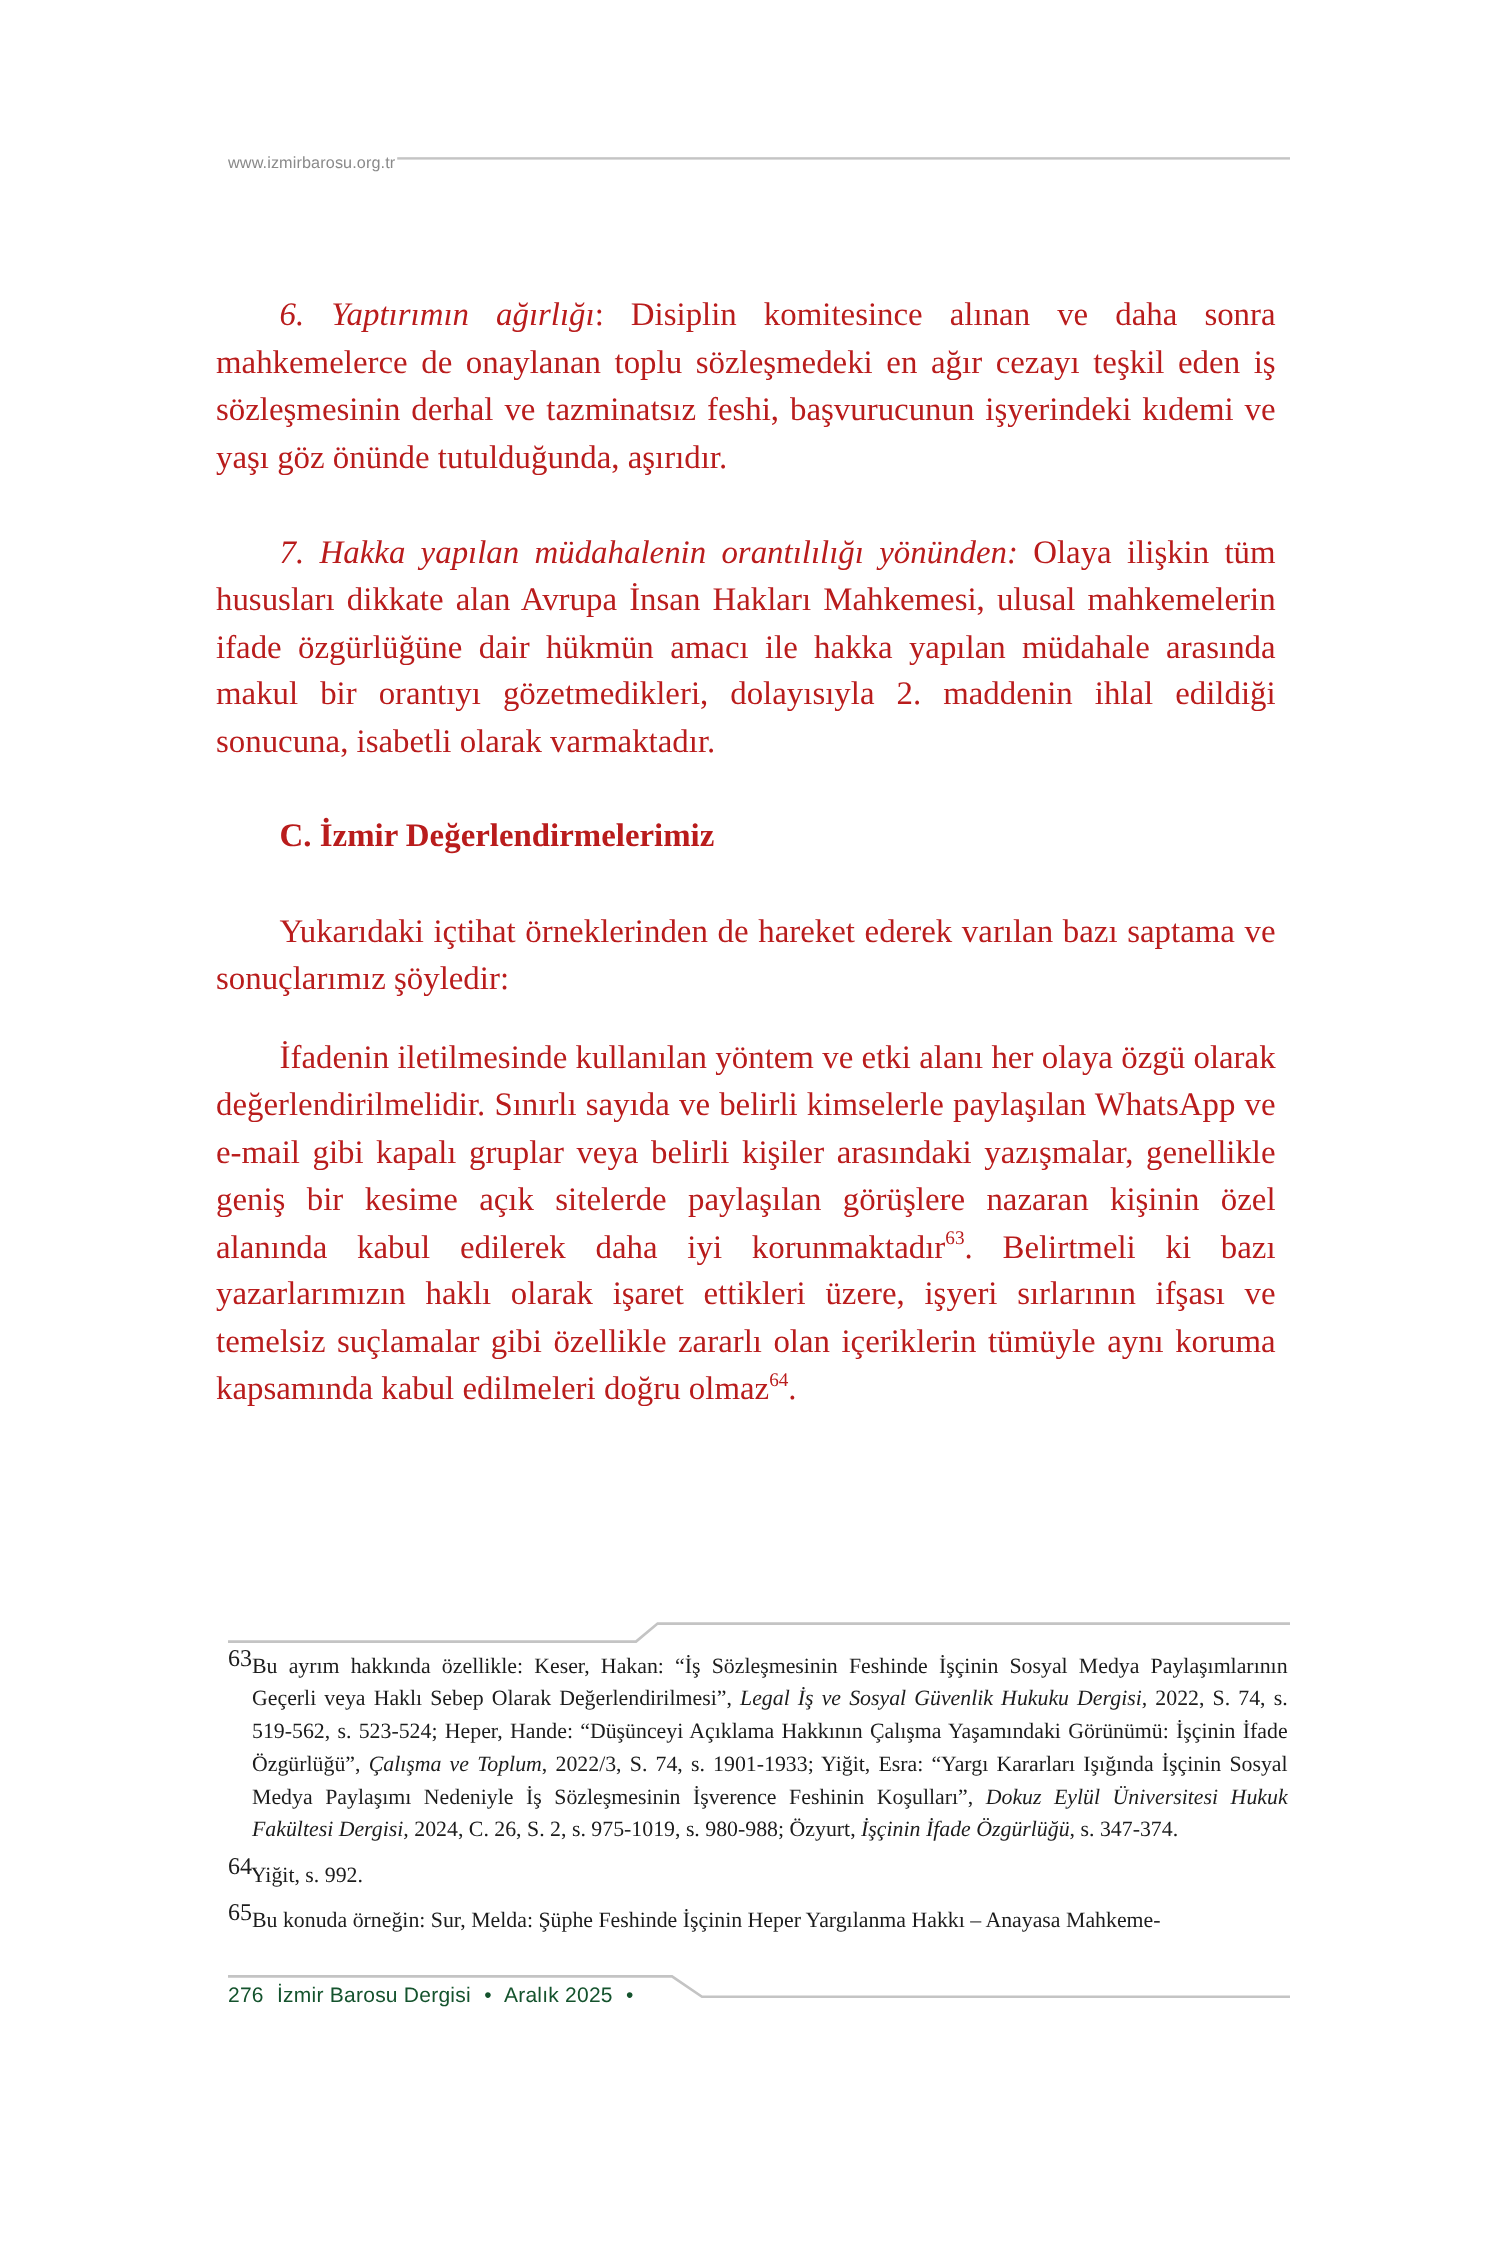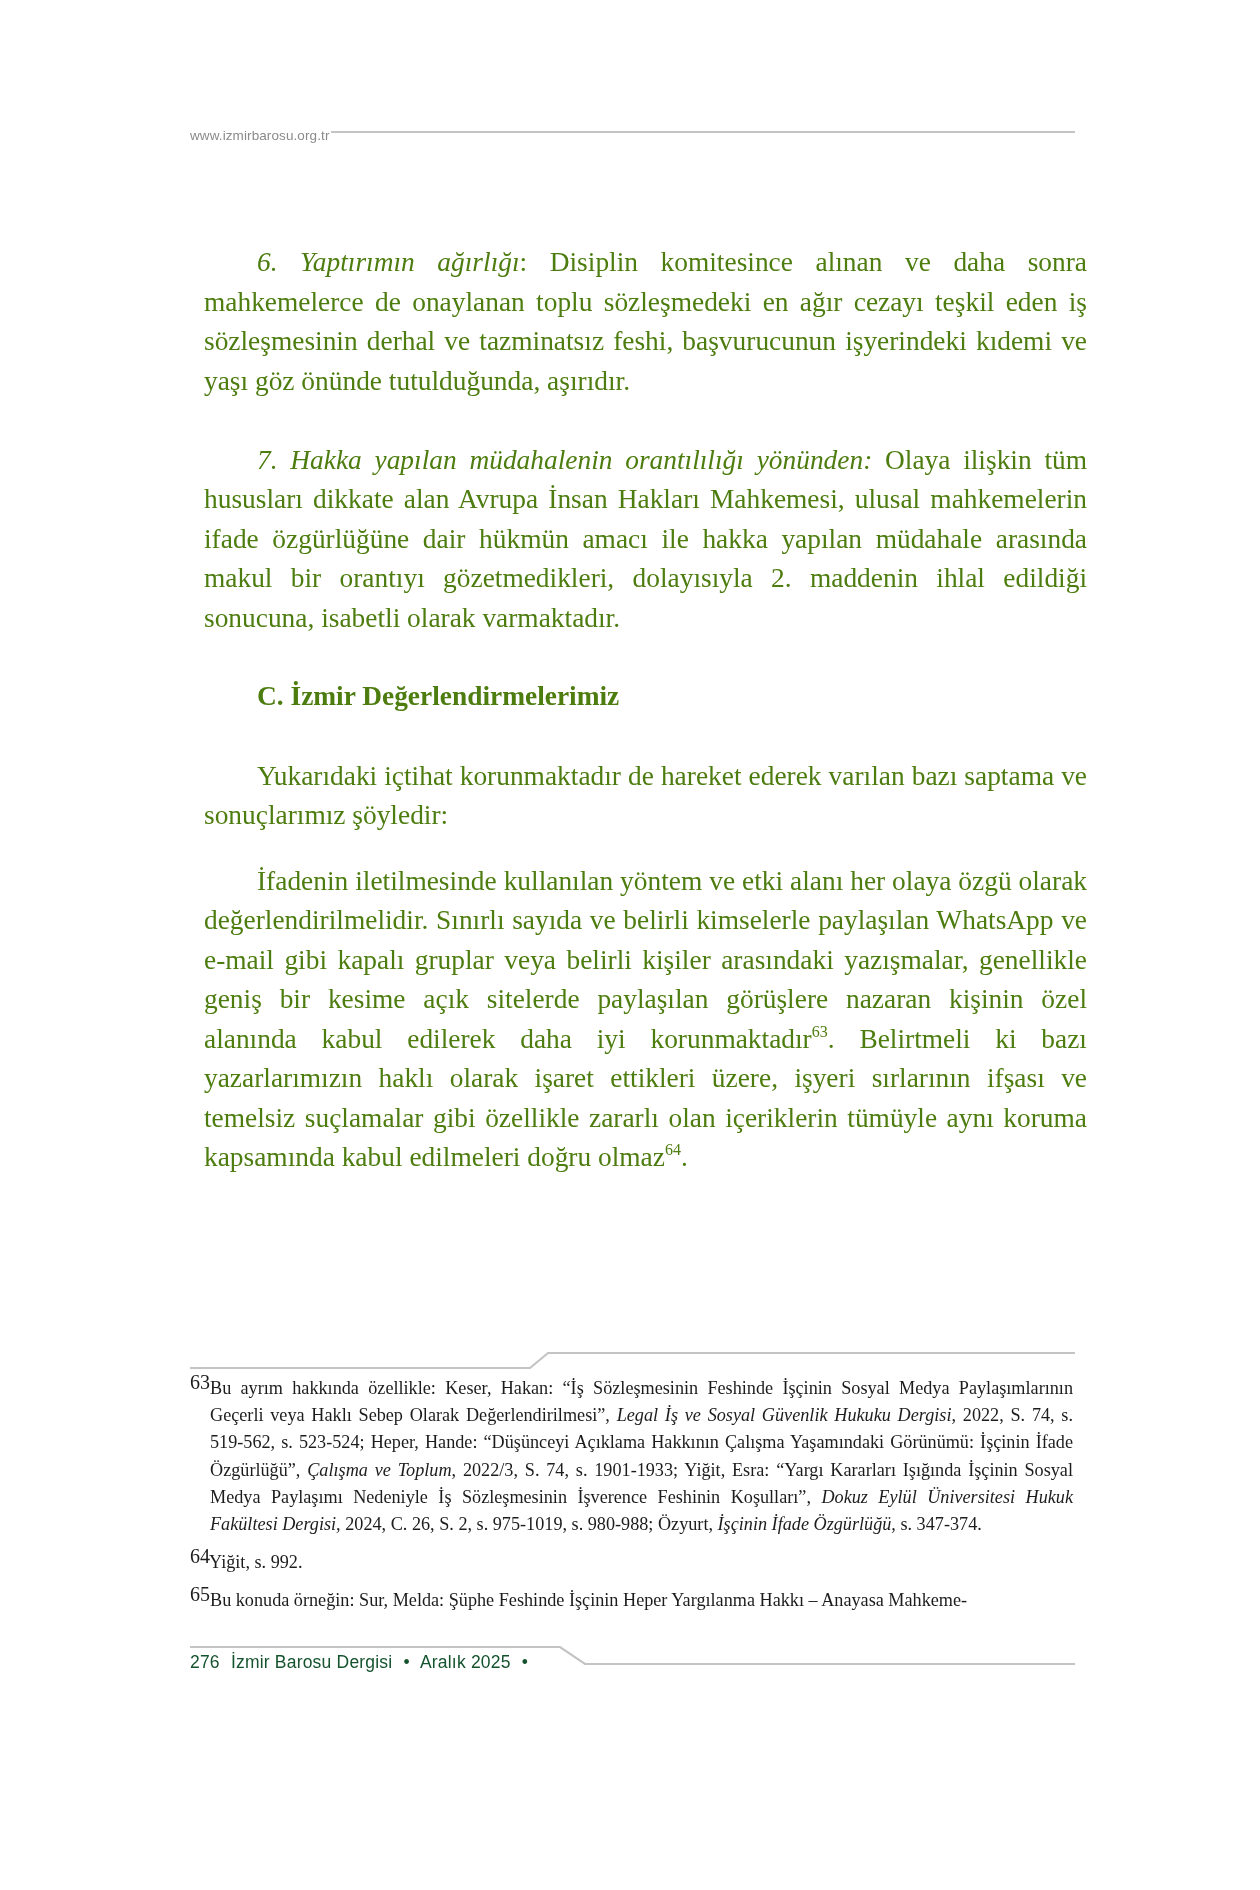--- a/index.html
+++ b/index.html
@@ -32,27 +32,27 @@
   }
   .header-rule {
     flex: 1;
     height: 2px;
     background: #c4c4c4;
     margin-left: 2px;
     margin-top: 3px;
   }
   .body-text {
     position: absolute;
-    left: 204px;
+    left: 180px;
     top: 243px;
     width: 883px;
     font-size: 27.4px;
     line-height: 39.5px;
     text-align: justify;
-    color: #4d7c0f;
+    color: #b91c1c;
   }
   .body-text p {
     margin: 0;
     text-indent: 53px;
   }
   .body-text p.gap-before { margin-top: 39.5px; }
   .body-text p.gap-small { margin-top: 26px; }
   .body-text p.heading {
     font-weight: bold;
     margin-top: 39px;
@@ -112,21 +112,21 @@
   <div class="header-rule"></div>
 </div>
 
 <div class="body-text">
   <p><em>6. Yaptırımın ağırlığı</em><span>: Disiplin komitesince alınan ve daha sonra mahkemelerce de onaylanan toplu sözleşmedeki en ağır cezayı teşkil eden iş sözleşmesinin derhal ve tazminatsız feshi, başvurucunun işyerindeki kıdemi ve yaşı göz önünde tutulduğunda, aşırıdır.</span></p>
 
   <p class="gap-before"><em>7. Hakka yapılan müdahalenin orantılılığı yönünden:</em><span> Olaya ilişkin tüm hususları dikkate alan Avrupa İnsan Hakları Mahkemesi, ulusal mahkemelerin ifade özgürlüğüne dair hükmün amacı ile hakka yapılan müdahale arasında makul bir orantıyı gözetmedikleri, dolayısıyla 2. maddenin ihlal edildiği sonucuna, isabetli olarak varmaktadır.</span></p>
 
   <p class="heading">C. İzmir Değerlendirmelerimiz</p>
 
-  <p class="after-heading">Yukarıdaki içtihat korunmaktadır de hareket ederek varılan bazı saptama ve sonuçlarımız şöyledir:</p>
+  <p class="after-heading">Yukarıdaki içtihat örneklerinden de hareket ederek varılan bazı saptama ve sonuçlarımız şöyledir:</p>
 
   <p class="gap-small"><span>İfadenin iletilmesinde kullanılan yöntem ve etki alanı her olaya özgü olarak değerlendirilmelidir. Sınırlı sayıda ve belirli kimselerle paylaşılan WhatsApp ve e-mail gibi kapalı gruplar veya belirli kişiler arasındaki yazışmalar, genellikle geniş bir kesime açık sitelerde paylaşılan görüşlere nazaran kişinin özel alanında kabul edilerek daha iyi korunmaktadır</span><sup class="fn">63</sup><span>. Belirtmeli ki bazı yazarlarımızın haklı olarak işaret ettikleri üzere, işyeri sırlarının ifşası ve temelsiz suçlamalar gibi özellikle zararlı olan içeriklerin tümüyle aynı koruma kapsamında kabul edilmeleri doğru olmaz</span><sup class="fn">64</sup><span>.</span></p>
 
 </div>
 
 <svg class="rule-svg" width="1260" height="1890">
   <polyline points="190,1368 530,1368 548,1353 1075,1353" fill="none" stroke="#c4c4c4" stroke-width="2.2"></polyline>
   <polyline points="190,1647 560,1647 585,1664 1075,1664" fill="none" stroke="#c4c4c4" stroke-width="2.2"></polyline>
 </svg>
 

